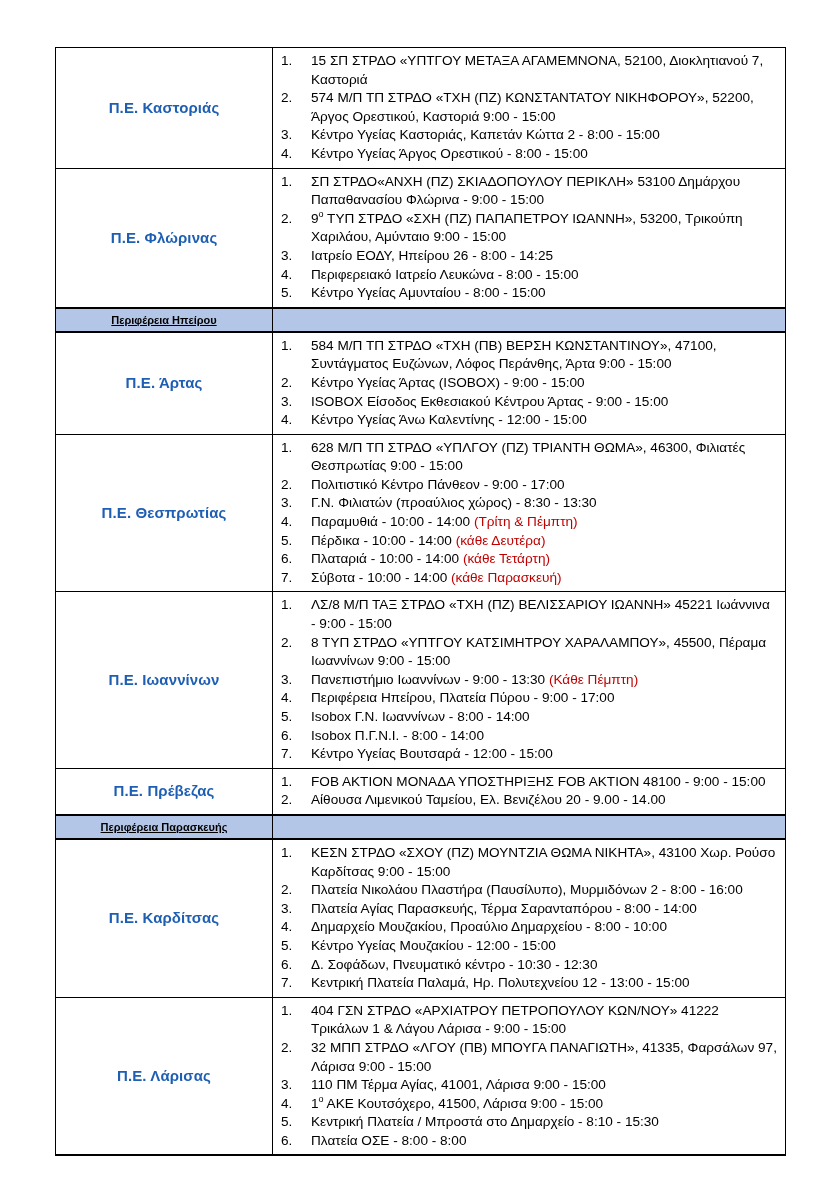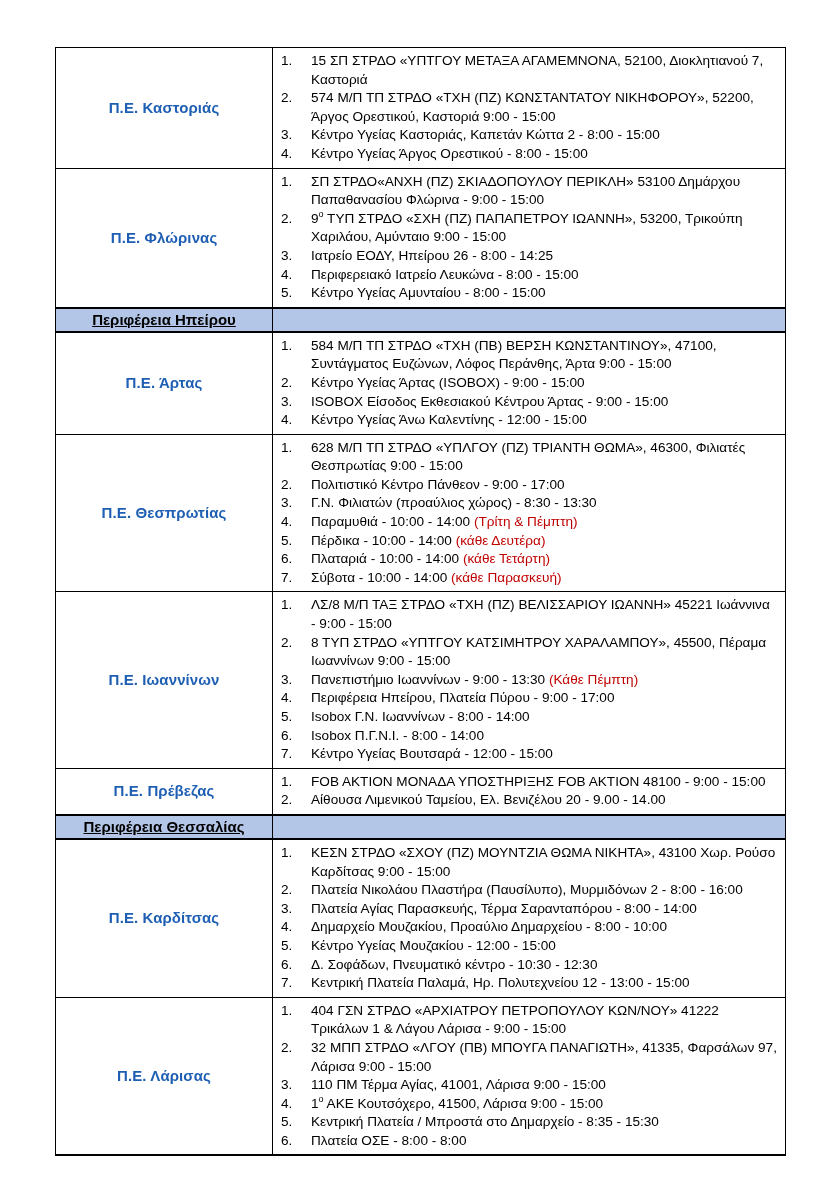--- a/index.html
+++ b/index.html
@@ -35,21 +35,21 @@
   .note{color:var(--note);}
   sup.ord{font-size:9px;line-height:0;}
   tr.group td{
     background:var(--hbg);
     border-top:2px solid var(--border);
     border-bottom:2px solid var(--border);
     height:22px;
   }
   .group-label{
     display:block;text-align:center;font-weight:bold;
-    text-decoration:underline;font-size:15px;line-height:22px;
+    text-decoration:underline;font-size:11px;line-height:22px;
   }
   tr.section:last-child td{border-bottom:2px solid var(--border);}
 </style>
 </head>
 <body>
 
 <div class="sheet">
   <table class="sched">
     <colgroup>
         <col class="c1">
@@ -203,21 +203,21 @@
               <span class="txt">FOB AKTION ΜΟΝΑΔΑ ΥΠΟΣΤΗΡΙΞΗΣ FOB AKTION 48100 - <span class="time">9:00 - 15:00</span></span>
             </div>
             <div class="item">
               <span class="num">2.</span>
               <span class="txt">Αίθουσα Λιμενικού Ταμείου, Ελ. Βενιζέλου 20 - <span class="time">9.00 - 14.00</span></span>
             </div>
           </td>
         </tr>
         <tr class="group">
           <td>
-            <span class="group-label">Περιφέρεια Θεσσαλίας</span>
+            <span class="group-label">Περιφέρεια Παρασκευής</span>
           </td>
           <td></td>
         </tr>
         <tr class="section">
           <td class="region-cell"><span class="region-link">Π.Ε. Καρδίτσας</span></td>
           <td class="items-cell">
             <div class="item">
               <span class="num">1.</span>
               <span class="txt">ΚΕΣΝ ΣΤΡΔΟ «ΣΧΟΥ (ΠΖ) ΜΟΥΝΤΖΙΑ ΘΩΜΑ ΝΙΚΗΤΑ», 43100 Χωρ. Ρούσο Καρδίτσας <span class="time">9:00 - 15:00</span></span>
             </div>
@@ -261,21 +261,21 @@
             <div class="item">
               <span class="num">3.</span>
               <span class="txt">110 ΠΜ Τέρμα Αγίας, 41001, Λάρισα <span class="time">9:00 - 15:00</span></span>
             </div>
             <div class="item">
               <span class="num">4.</span>
               <span class="txt">1<sup class="ord">ο</sup> ΑΚΕ Κουτσόχερο, 41500, Λάρισα <span class="time">9:00 - 15:00</span></span>
             </div>
             <div class="item">
               <span class="num">5.</span>
-              <span class="txt">Κεντρική Πλατεία / Μπροστά στο Δημαρχείο - <span class="time">8:35 - 15:30</span></span>
+              <span class="txt">Κεντρική Πλατεία / Μπροστά στο Δημαρχείο - <span class="time">8:10 - 15:30</span></span>
             </div>
             <div class="item">
               <span class="num">6.</span>
               <span class="txt">Πλατεία ΟΣΕ - <span class="time">8:00 - 8:00</span></span>
             </div>
           </td>
         </tr>
       </tbody>
   </table>
 </div>

